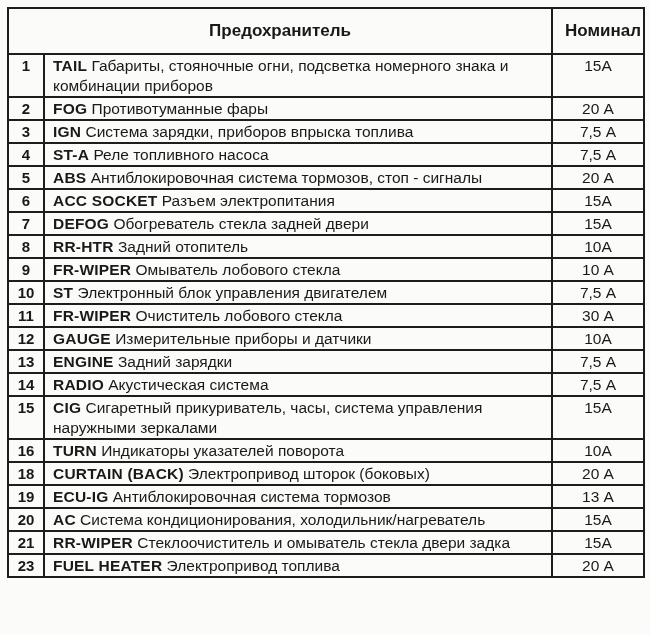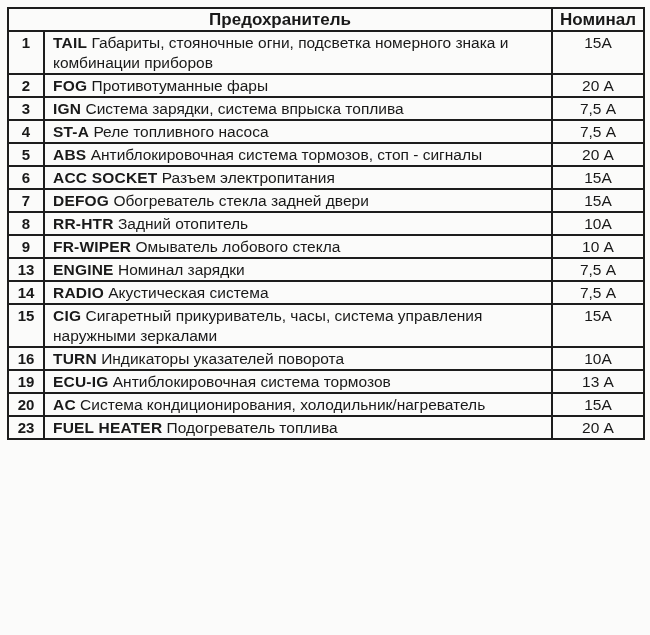--- a/index.html
+++ b/index.html
@@ -26,21 +26,21 @@
   .fuse-table td {
     border: 2px solid #1d1d1d;
     box-sizing: border-box;
     overflow: hidden;
   }
   .fuse-table th {
     height: 23px;
     font-size: 17px;
     font-weight: bold;
     text-align: center;
-    padding: 0;
+    padding: 12px;
     line-height: 20px;
   }
   .fuse-table td {
     height: 22px;
     vertical-align: top;
     padding: 1px 0 0 0;
     font-size: 15.5px;
     line-height: 20px;
   }
   td.cell-num {
@@ -84,21 +84,21 @@
           <td class="cell-desc"><span class="code">TAIL</span><span> Габариты, стояночные огни, подсветка номерного знака и комбинации приборов</span></td>
           <td class="cell-rating">15A</td>
         </tr>
         <tr>
           <td class="cell-num">2</td>
           <td class="cell-desc"><span class="code">FOG</span><span> Противотуманные фары</span></td>
           <td class="cell-rating">20 А</td>
         </tr>
         <tr>
           <td class="cell-num">3</td>
-          <td class="cell-desc"><span class="code">IGN</span><span> Система зарядки, система впрыска топлива</span></td>
+          <td class="cell-desc"><span class="code">IGN</span><span> Система зарядки, приборов впрыска топлива</span></td>
           <td class="cell-rating">7,5 А</td>
         </tr>
         <tr>
           <td class="cell-num">4</td>
           <td class="cell-desc"><span class="code">ST-A</span><span> Реле топливного насоса</span></td>
           <td class="cell-rating">7,5 А</td>
         </tr>
         <tr>
           <td class="cell-num">5</td>
           <td class="cell-desc"><span class="code">ABS</span><span> Антиблокировочная система тормозов, стоп - сигналы</span></td>
@@ -118,49 +118,74 @@
           <td class="cell-num">8</td>
           <td class="cell-desc"><span class="code">RR-HTR</span><span> Задний отопитель</span></td>
           <td class="cell-rating">10А</td>
         </tr>
         <tr>
           <td class="cell-num">9</td>
           <td class="cell-desc"><span class="code">FR-WIPER</span><span> Омыватель лобового стекла</span></td>
           <td class="cell-rating">10 А</td>
         </tr>
         <tr>
+          <td class="cell-num">10</td>
+          <td class="cell-desc"><span class="code">ST</span><span> Электронный блок управления двигателем</span></td>
+          <td class="cell-rating">7,5 А</td>
+        </tr>
+        <tr>
+          <td class="cell-num">11</td>
+          <td class="cell-desc"><span class="code">FR-WIPER</span><span> Очиститель лобового стекла</span></td>
+          <td class="cell-rating">30 А</td>
+        </tr>
+        <tr>
+          <td class="cell-num">12</td>
+          <td class="cell-desc"><span class="code">GAUGE</span><span> Измерительные приборы и датчики</span></td>
+          <td class="cell-rating">10А</td>
+        </tr>
+        <tr>
           <td class="cell-num">13</td>
-          <td class="cell-desc"><span class="code">ENGINE</span><span> Номинал зарядки</span></td>
+          <td class="cell-desc"><span class="code">ENGINE</span><span> Задний зарядки</span></td>
           <td class="cell-rating">7,5 А</td>
         </tr>
         <tr>
           <td class="cell-num">14</td>
           <td class="cell-desc"><span class="code">RADIO</span><span> Акустическая система</span></td>
           <td class="cell-rating">7,5 А</td>
         </tr>
         <tr>
           <td class="cell-num">15</td>
           <td class="cell-desc"><span class="code">CIG</span><span> Сигаретный прикуриватель, часы, система управления наружными зеркалами</span></td>
           <td class="cell-rating">15А</td>
         </tr>
         <tr>
           <td class="cell-num">16</td>
           <td class="cell-desc"><span class="code">TURN</span><span> Индикаторы указателей поворота</span></td>
           <td class="cell-rating">10А</td>
         </tr>
         <tr>
+          <td class="cell-num">18</td>
+          <td class="cell-desc"><span class="code">CURTAIN (BACK)</span><span> Электропривод шторок (боковых)</span></td>
+          <td class="cell-rating">20 А</td>
+        </tr>
+        <tr>
           <td class="cell-num">19</td>
           <td class="cell-desc"><span class="code">ECU-IG</span><span> Антиблокировочная система тормозов</span></td>
           <td class="cell-rating">13 А</td>
         </tr>
         <tr>
           <td class="cell-num">20</td>
           <td class="cell-desc"><span class="code">AC</span><span> Система кондиционирования, холодильник/нагреватель</span></td>
           <td class="cell-rating">15А</td>
         </tr>
         <tr>
+          <td class="cell-num">21</td>
+          <td class="cell-desc"><span class="code">RR-WIPER</span><span> Стеклоочиститель и омыватель стекла двери задка</span></td>
+          <td class="cell-rating">15А</td>
+        </tr>
+        <tr>
           <td class="cell-num">23</td>
-          <td class="cell-desc"><span class="code">FUEL HEATER</span><span> Подогреватель топлива</span></td>
+          <td class="cell-desc"><span class="code">FUEL HEATER</span><span> Электропривод топлива</span></td>
           <td class="cell-rating">20 А</td>
         </tr>
       </tbody>
   </table>
 </div>
 
 </body></html>

